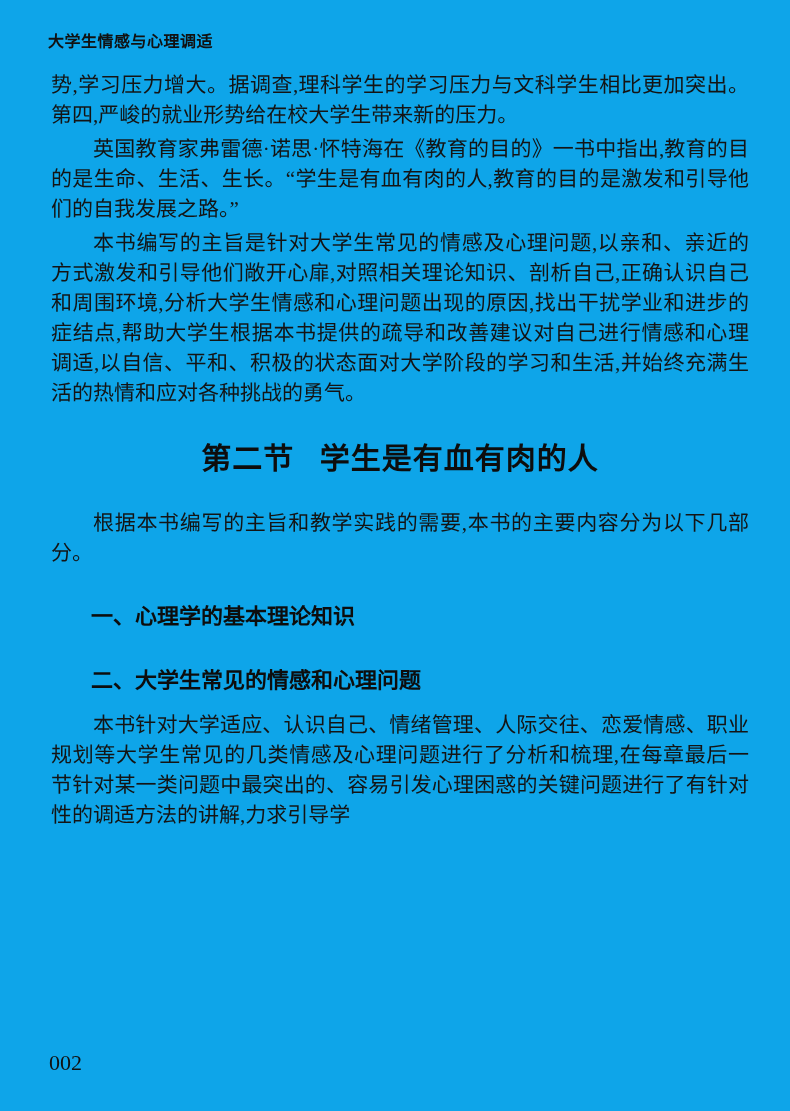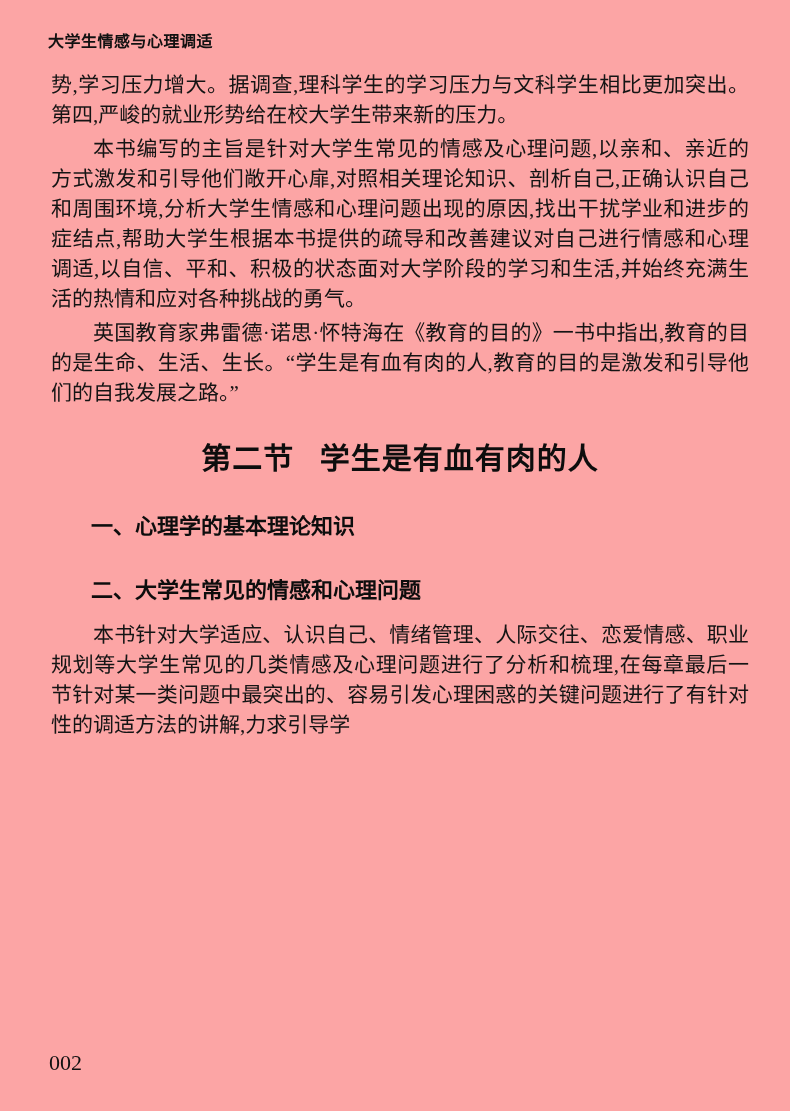--- a/index.html
+++ b/index.html
@@ -5,21 +5,21 @@
   html, body {
     margin: 0;
     padding: 0;
     background: #e8e8e8;
   }
   .page {
     position: relative;
     width: 790px;
     height: 1111px;
     margin: 0 auto;
-    background: #fca5a5;
+    background: #0ea5e9;
     color: #161616;
     overflow: hidden;
     box-sizing: border-box;
   }
   .running-header {
     position: absolute;
     top: 28px;
     left: 48px;
     font-family: "Liberation Sans", "DejaVu Sans", sans-serif;
     font-weight: 700;
@@ -83,28 +83,29 @@
 <body>
 
 <div class="page">
 
   <div class="running-header">大学生情感与心理调适</div>
 
   <div class="body-column">
 
     <p class="para">势,学习压力增大。据调查,理科学生的学习压力与文科学生相比更加突出。第四,严峻的就业形势给在校大学生带来新的压力。</p>
 
+    <p class="para indent">英国教育家弗雷德·诺思·怀特海在《教育的目的》一书中指出,教育的目的是生命、生活、生长。“学生是有血有肉的人,教育的目的是激发和引导他们的自我发展之路。”</p>
+
     <p class="para indent">本书编写的主旨是针对大学生常见的情感及心理问题,以亲和、亲近的方式激发和引导他们敞开心扉,对照相关理论知识、剖析自己,正确认识自己和周围环境,分析大学生情感和心理问题出现的原因,找出干扰学业和进步的症结点,帮助大学生根据本书提供的疏导和改善建议对自己进行情感和心理调适,以自信、平和、积极的状态面对大学阶段的学习和生活,并始终充满生活的热情和应对各种挑战的勇气。</p>
-
-    <p class="para indent">英国教育家弗雷德·诺思·怀特海在《教育的目的》一书中指出,教育的目的是生命、生活、生长。“学生是有血有肉的人,教育的目的是激发和引导他们的自我发展之路。”</p>
 
     <h1 class="section-heading">
       <span class="section-number">第二节</span><span>学生是有血有肉的人</span>
     </h1>
 
+    <p class="para indent">根据本书编写的主旨和教学实践的需要,本书的主要内容分为以下几部分。</p>
 
     <h2 class="subsection-heading">一、心理学的基本理论知识</h2>
 
 
 
     <h2 class="subsection-heading">二、大学生常见的情感和心理问题</h2>
 
     <p class="para indent">本书针对大学适应、认识自己、情绪管理、人际交往、恋爱情感、职业规划等大学生常见的几类情感及心理问题进行了分析和梳理,在每章最后一节针对某一类问题中最突出的、容易引发心理困惑的关键问题进行了有针对性的调适方法的讲解,力求引导学</p>
 
   </div>

